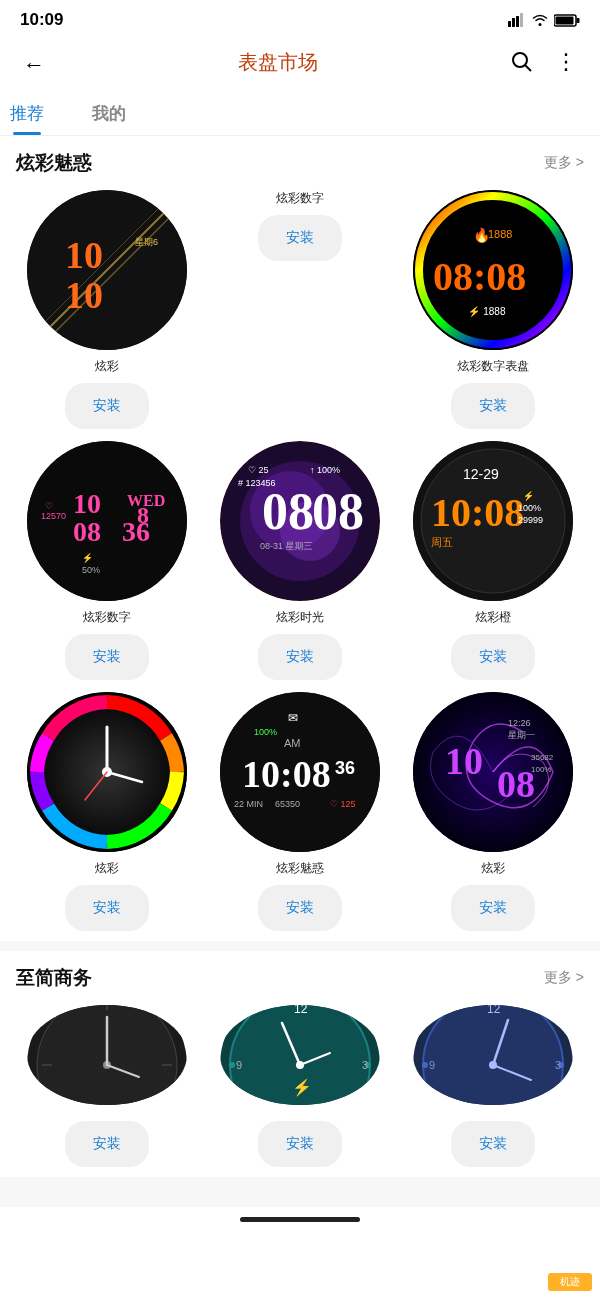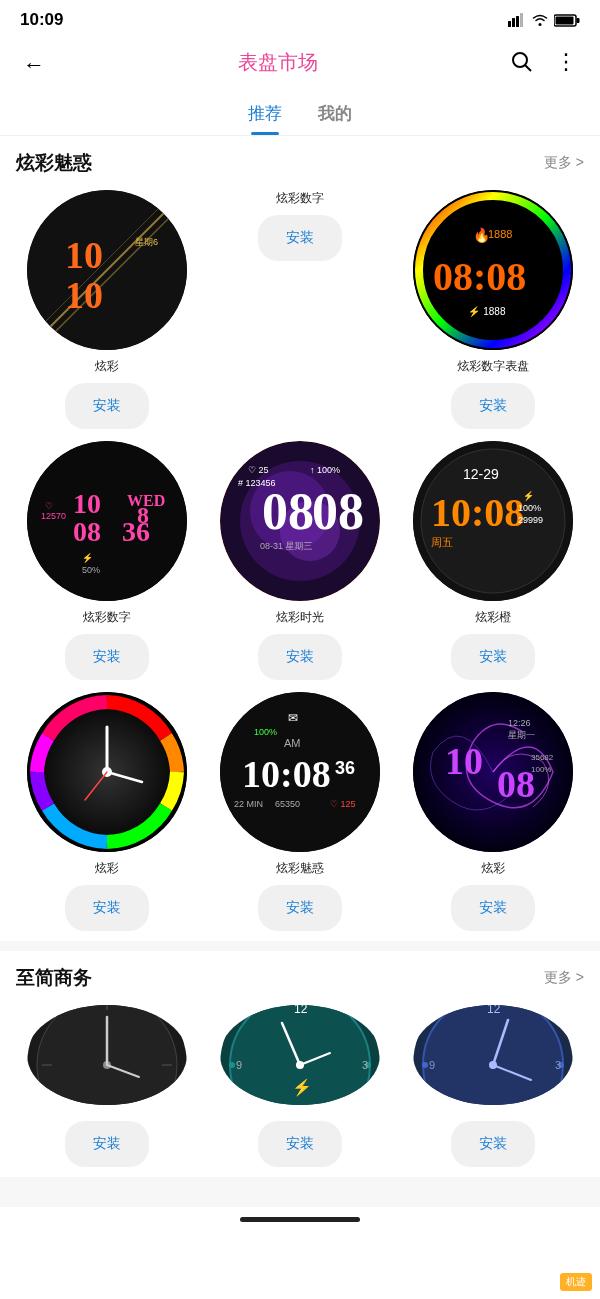--- a/index.html
+++ b/index.html
@@ -38,40 +38,40 @@
     .header {
       display: flex;
       align-items: center;
       justify-content: space-between;
       padding: 8px 16px 8px;
       background: #fff;
     }
     .header-title {
       font-size: 20px;
       font-weight: 500;
-      color: #ec4899;
+      color: #c2410c;
       flex: 1;
       text-align: center;
     }
     .header-icon {
       width: 36px;
       height: 36px;
       display: flex;
       align-items: center;
       justify-content: center;
       font-size: 22px;
       color: #000;
       cursor: pointer;
     }
 
     
     .tabs {
       display: flex;
-      justify-content: center;
-      gap: 28px;
+      justify-content: flex-start;
+      gap: 40px;
       padding: 8px 6px 0;
       border-bottom: 1px solid #f0f0f0;
       background: #fff;
     }
     .tab {
       padding: 6px 4px 10px;
       font-size: 17px;
       color: #888;
       cursor: pointer;
       position: relative;
@@ -213,21 +213,21 @@
     }
 
     
     .watermark {
       position: absolute;
       bottom: 8px;
       right: 8px;
       background: rgba(255,165,0,0.85);
       color: #fff;
       font-size: 10px;
-      padding: 2px 6px;
+      padding: 2px 12px;
       border-radius: 3px;
       z-index: 10;
     }
   </style>
 </head>
 <body>
 
 <div class="status-bar">
   <span class="status-time">10:09</span>
   <div class="status-icons">

